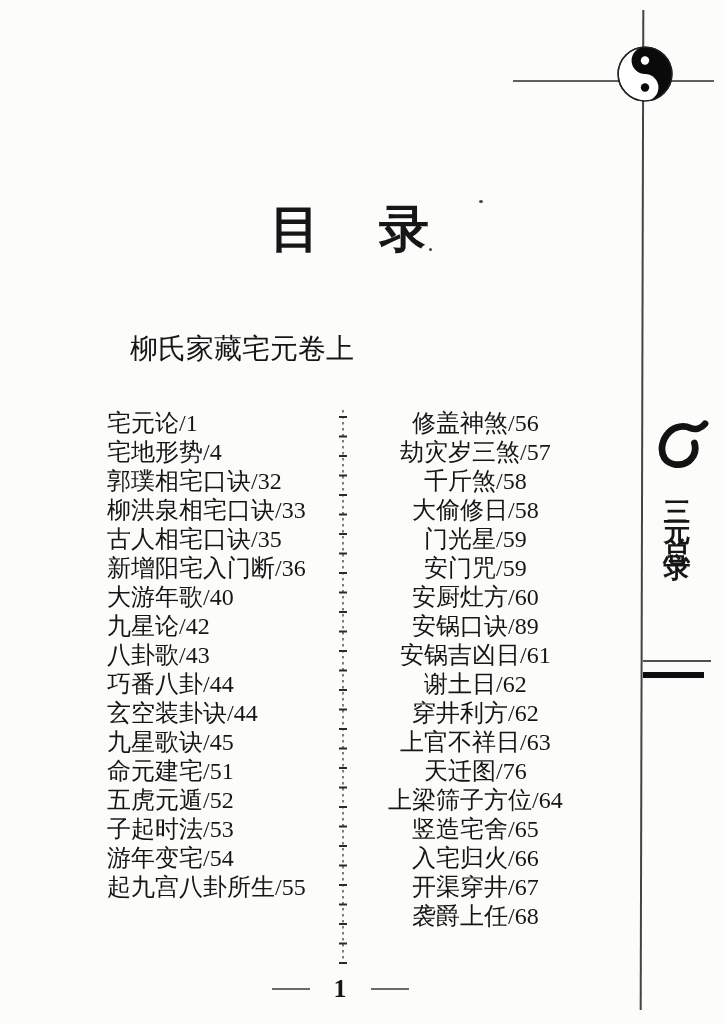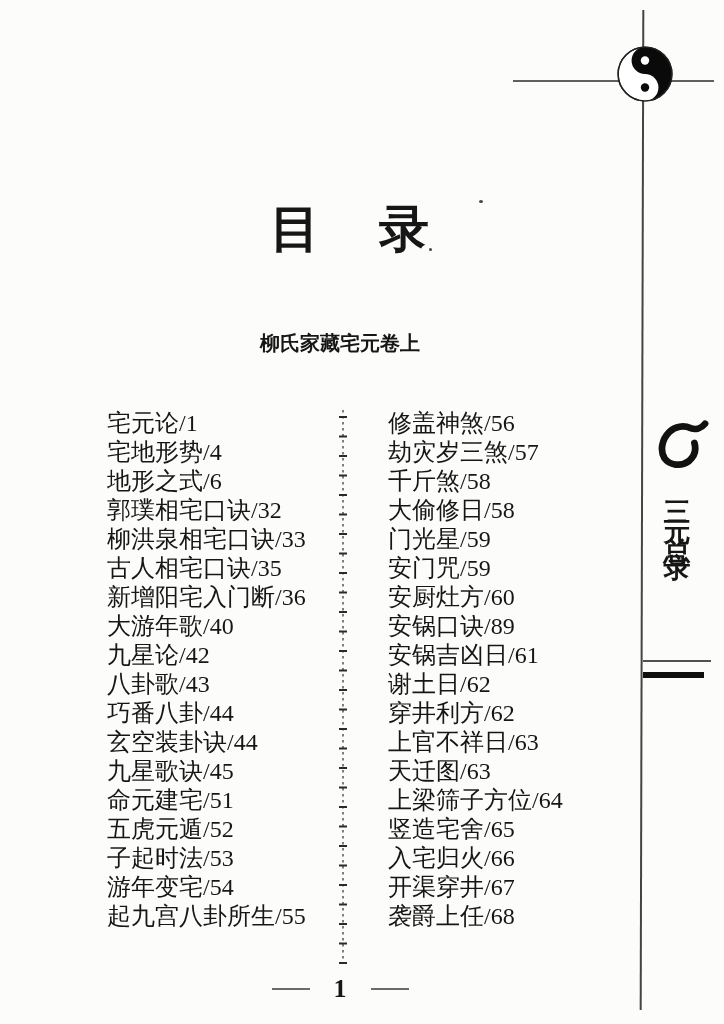--- a/index.html
+++ b/index.html
@@ -17,28 +17,28 @@
             background:rgba(55,55,55,.8); }
 
   
   .taiji { position:absolute; left:617px; top:46px; width:56px; height:56px; }
 
   
   .title-row { position:absolute; left:140px; top:202px; width:420px;
     display:flex; justify-content:center; gap:58px;
     font-size:50px; font-weight:900; line-height:1.1; letter-spacing:1px; }
   .subtitle { position:absolute; left:130px; top:330px; width:420px;
-    text-align:center; font-size:20px; font-weight:700;
+    text-align:left; font-size:28px; font-weight:400;
     font-family:"Liberation Sans","DejaVu Sans",sans-serif; }
 
   
   ul.toc-col { position:absolute; margin:0; padding:0; list-style:none;
     font-size:24px; line-height:29px; white-space:nowrap; }
   #toc-left  { left:107px; top:409px; }
-  #toc-right { left:388px; top:409px; }
+  #toc-right { left:388px; top:409px;text-align:center; }
 
   .toc-divider { position:absolute; left:337px; top:410px; }
 
   
   .sidebar-mark { position:absolute; left:651px; top:417px; width:58px; height:52px; }
   .sidebar-vertical {
     position:absolute; left:659px; top:480px; height:200px;
     writing-mode:vertical-rl; text-orientation:upright;
     font-size:27px; letter-spacing:18px; font-weight:600;
     font-family:"Liberation Sans","DejaVu Sans",sans-serif; }
@@ -79,21 +79,20 @@
   <div class="title-row">
     <span>目</span>
     <span>录</span>
   </div>
 
   <div class="subtitle">柳氏家藏宅元卷上</div>
 
   <ul id="toc-left" class="toc-col">
       <li>宅元论/1</li>
       <li>宅地形势/4</li>
-      <li>地形之式/6</li>
       <li>郭璞相宅口诀/32</li>
       <li>柳洪泉相宅口诀/33</li>
       <li>古人相宅口诀/35</li>
       <li>新增阳宅入门断/36</li>
       <li>大游年歌/40</li>
       <li>九星论/42</li>
       <li>八卦歌/43</li>
       <li>巧番八卦/44</li>
       <li>玄空装卦诀/44</li>
       <li>九星歌诀/45</li>
@@ -115,21 +114,21 @@
       <li>千斤煞/58</li>
       <li>大偷修日/58</li>
       <li>门光星/59</li>
       <li>安门咒/59</li>
       <li>安厨灶方/60</li>
       <li>安锅口诀/89</li>
       <li>安锅吉凶日/61</li>
       <li>谢土日/62</li>
       <li>穿井利方/62</li>
       <li>上官不祥日/63</li>
-      <li>天迁图/63</li>
+      <li>天迁图/76</li>
       <li>上梁筛子方位/64</li>
       <li>竖造宅舍/65</li>
       <li>入宅归火/66</li>
       <li>开渠穿井/67</li>
       <li>袭爵上任/68</li>
     </ul>
 
   <svg class="sidebar-mark" viewBox="0 0 60 54">
     <path d="M 56,7 C 52,12 46,13.5 41,11.5 C 34,8.5 25,9.5 19,15.5 C 11,23.5 9,35 14,43 C 19,50 31,52 39,46 C 45,41 47,34 45,27" fill="none" stroke="#121212" stroke-width="7" stroke-linecap="round" stroke-linejoin="round"></path>
   </svg>

